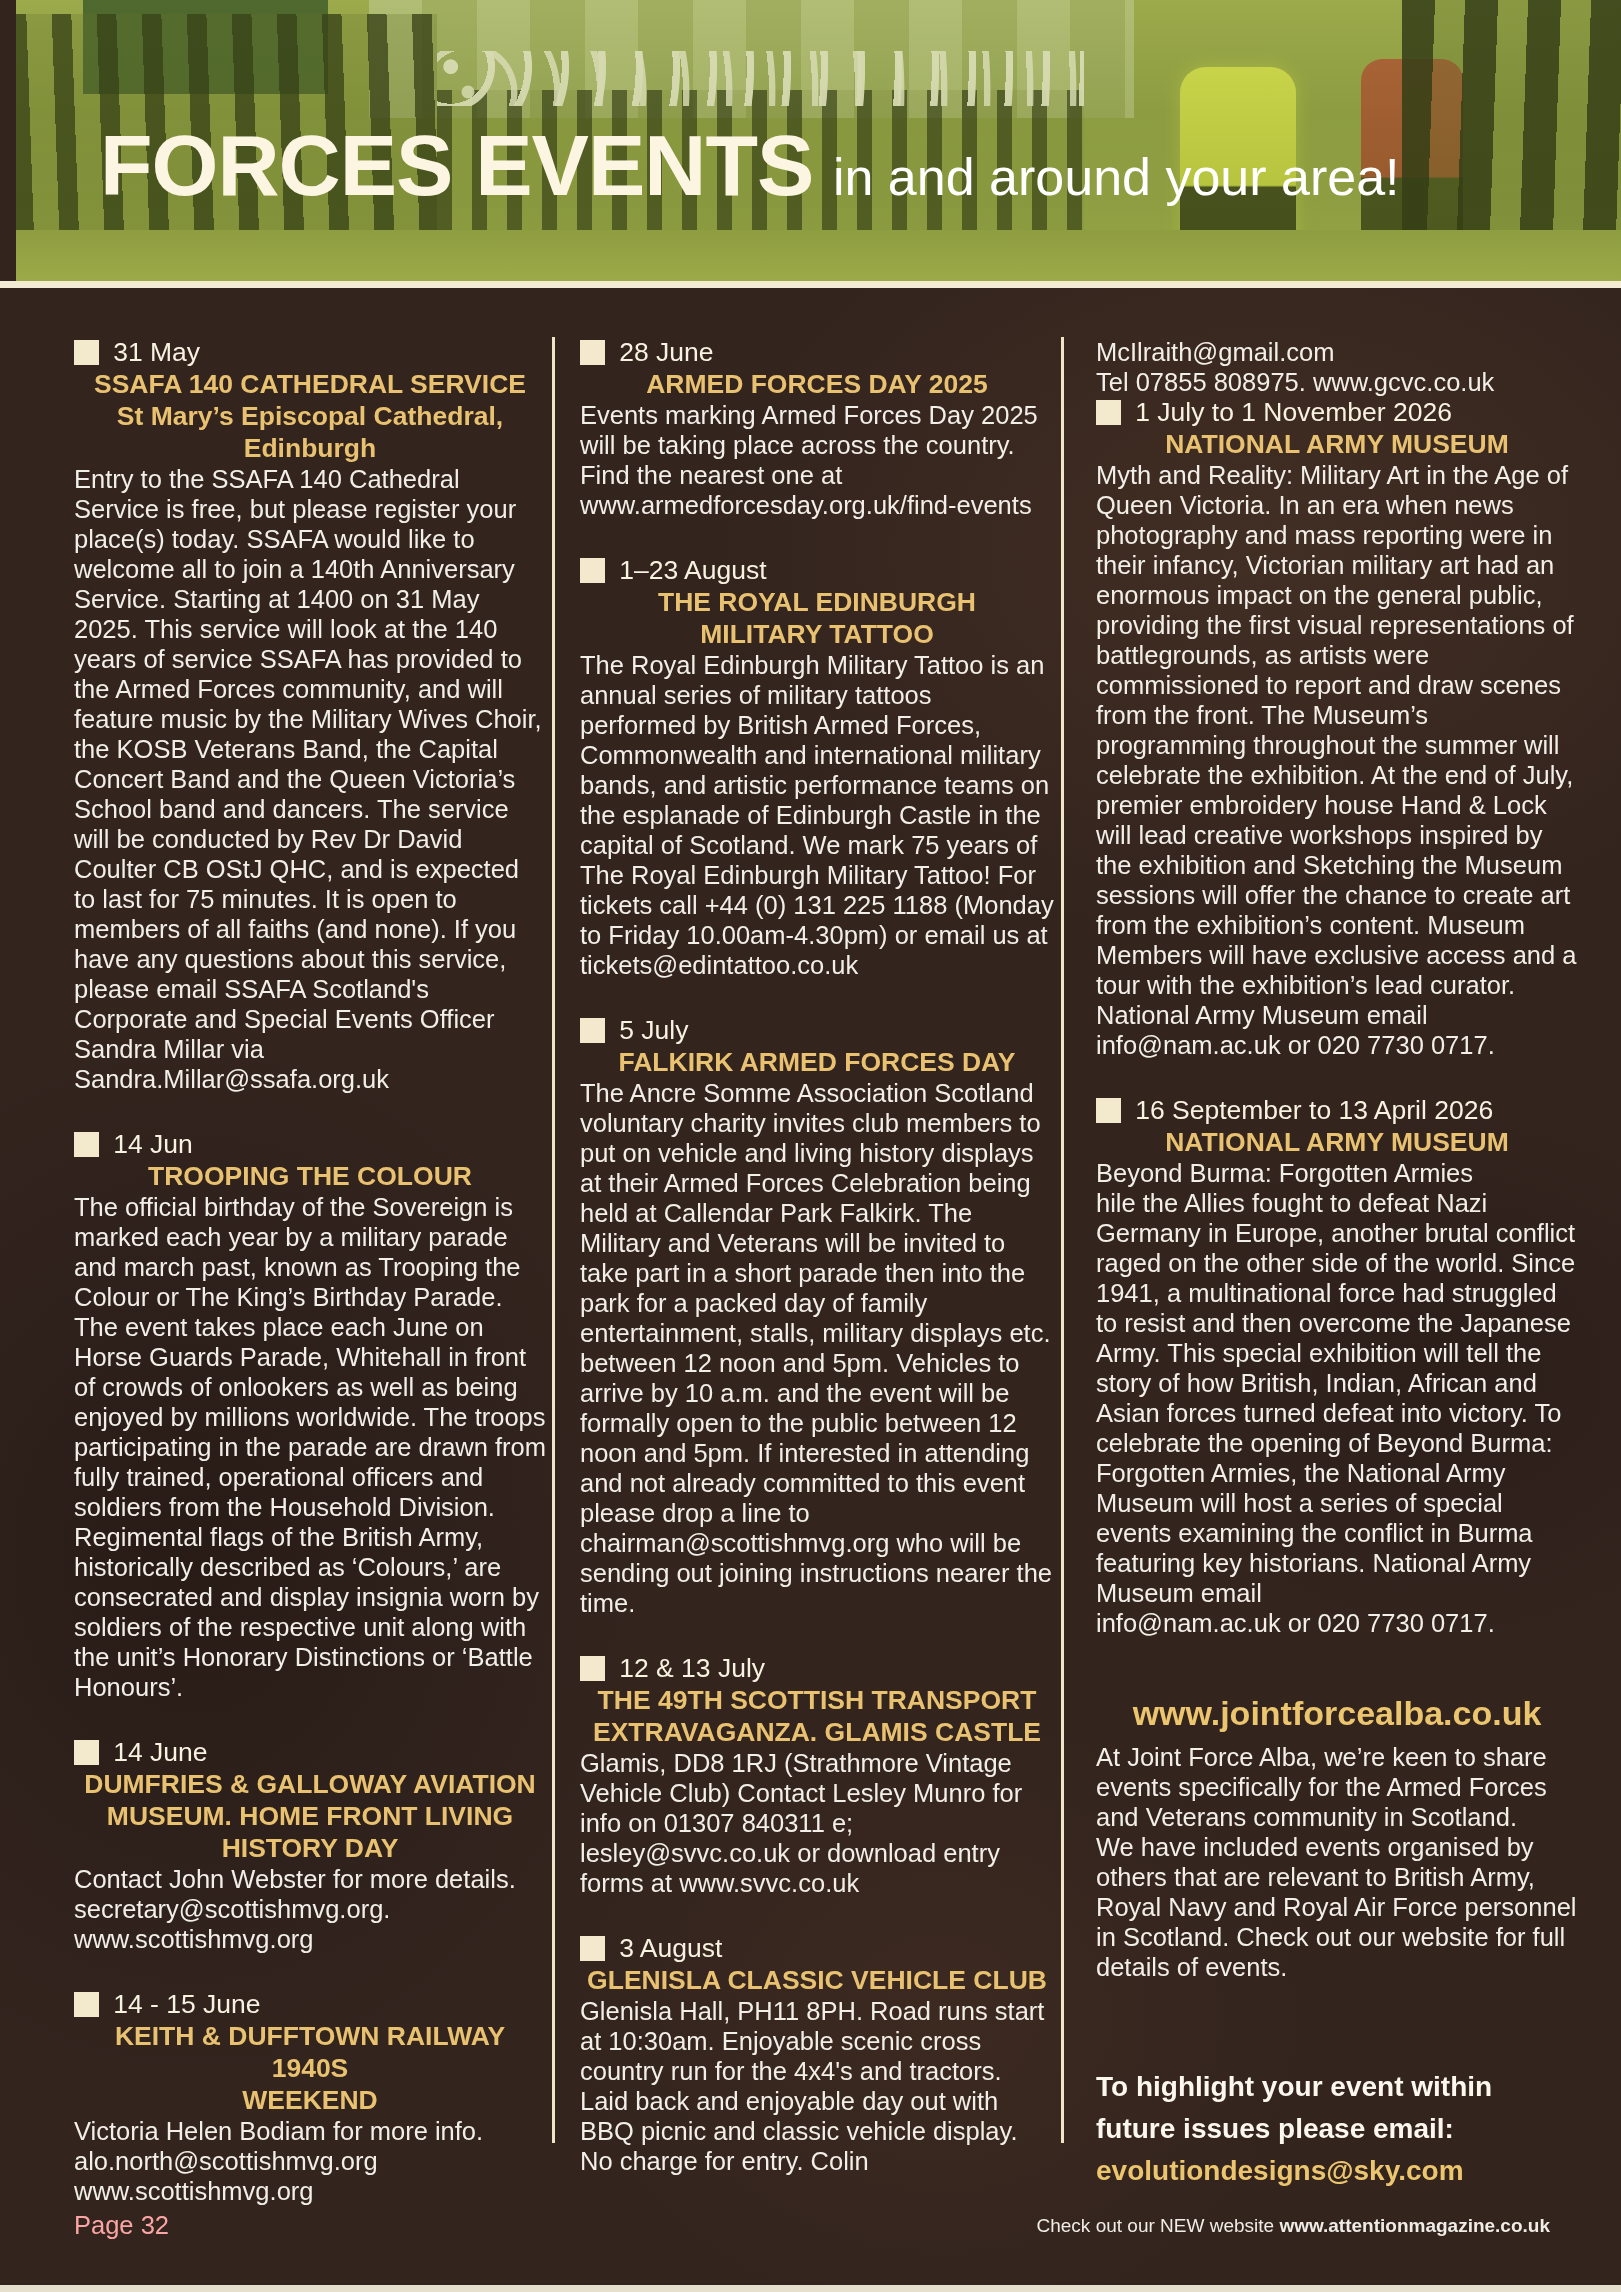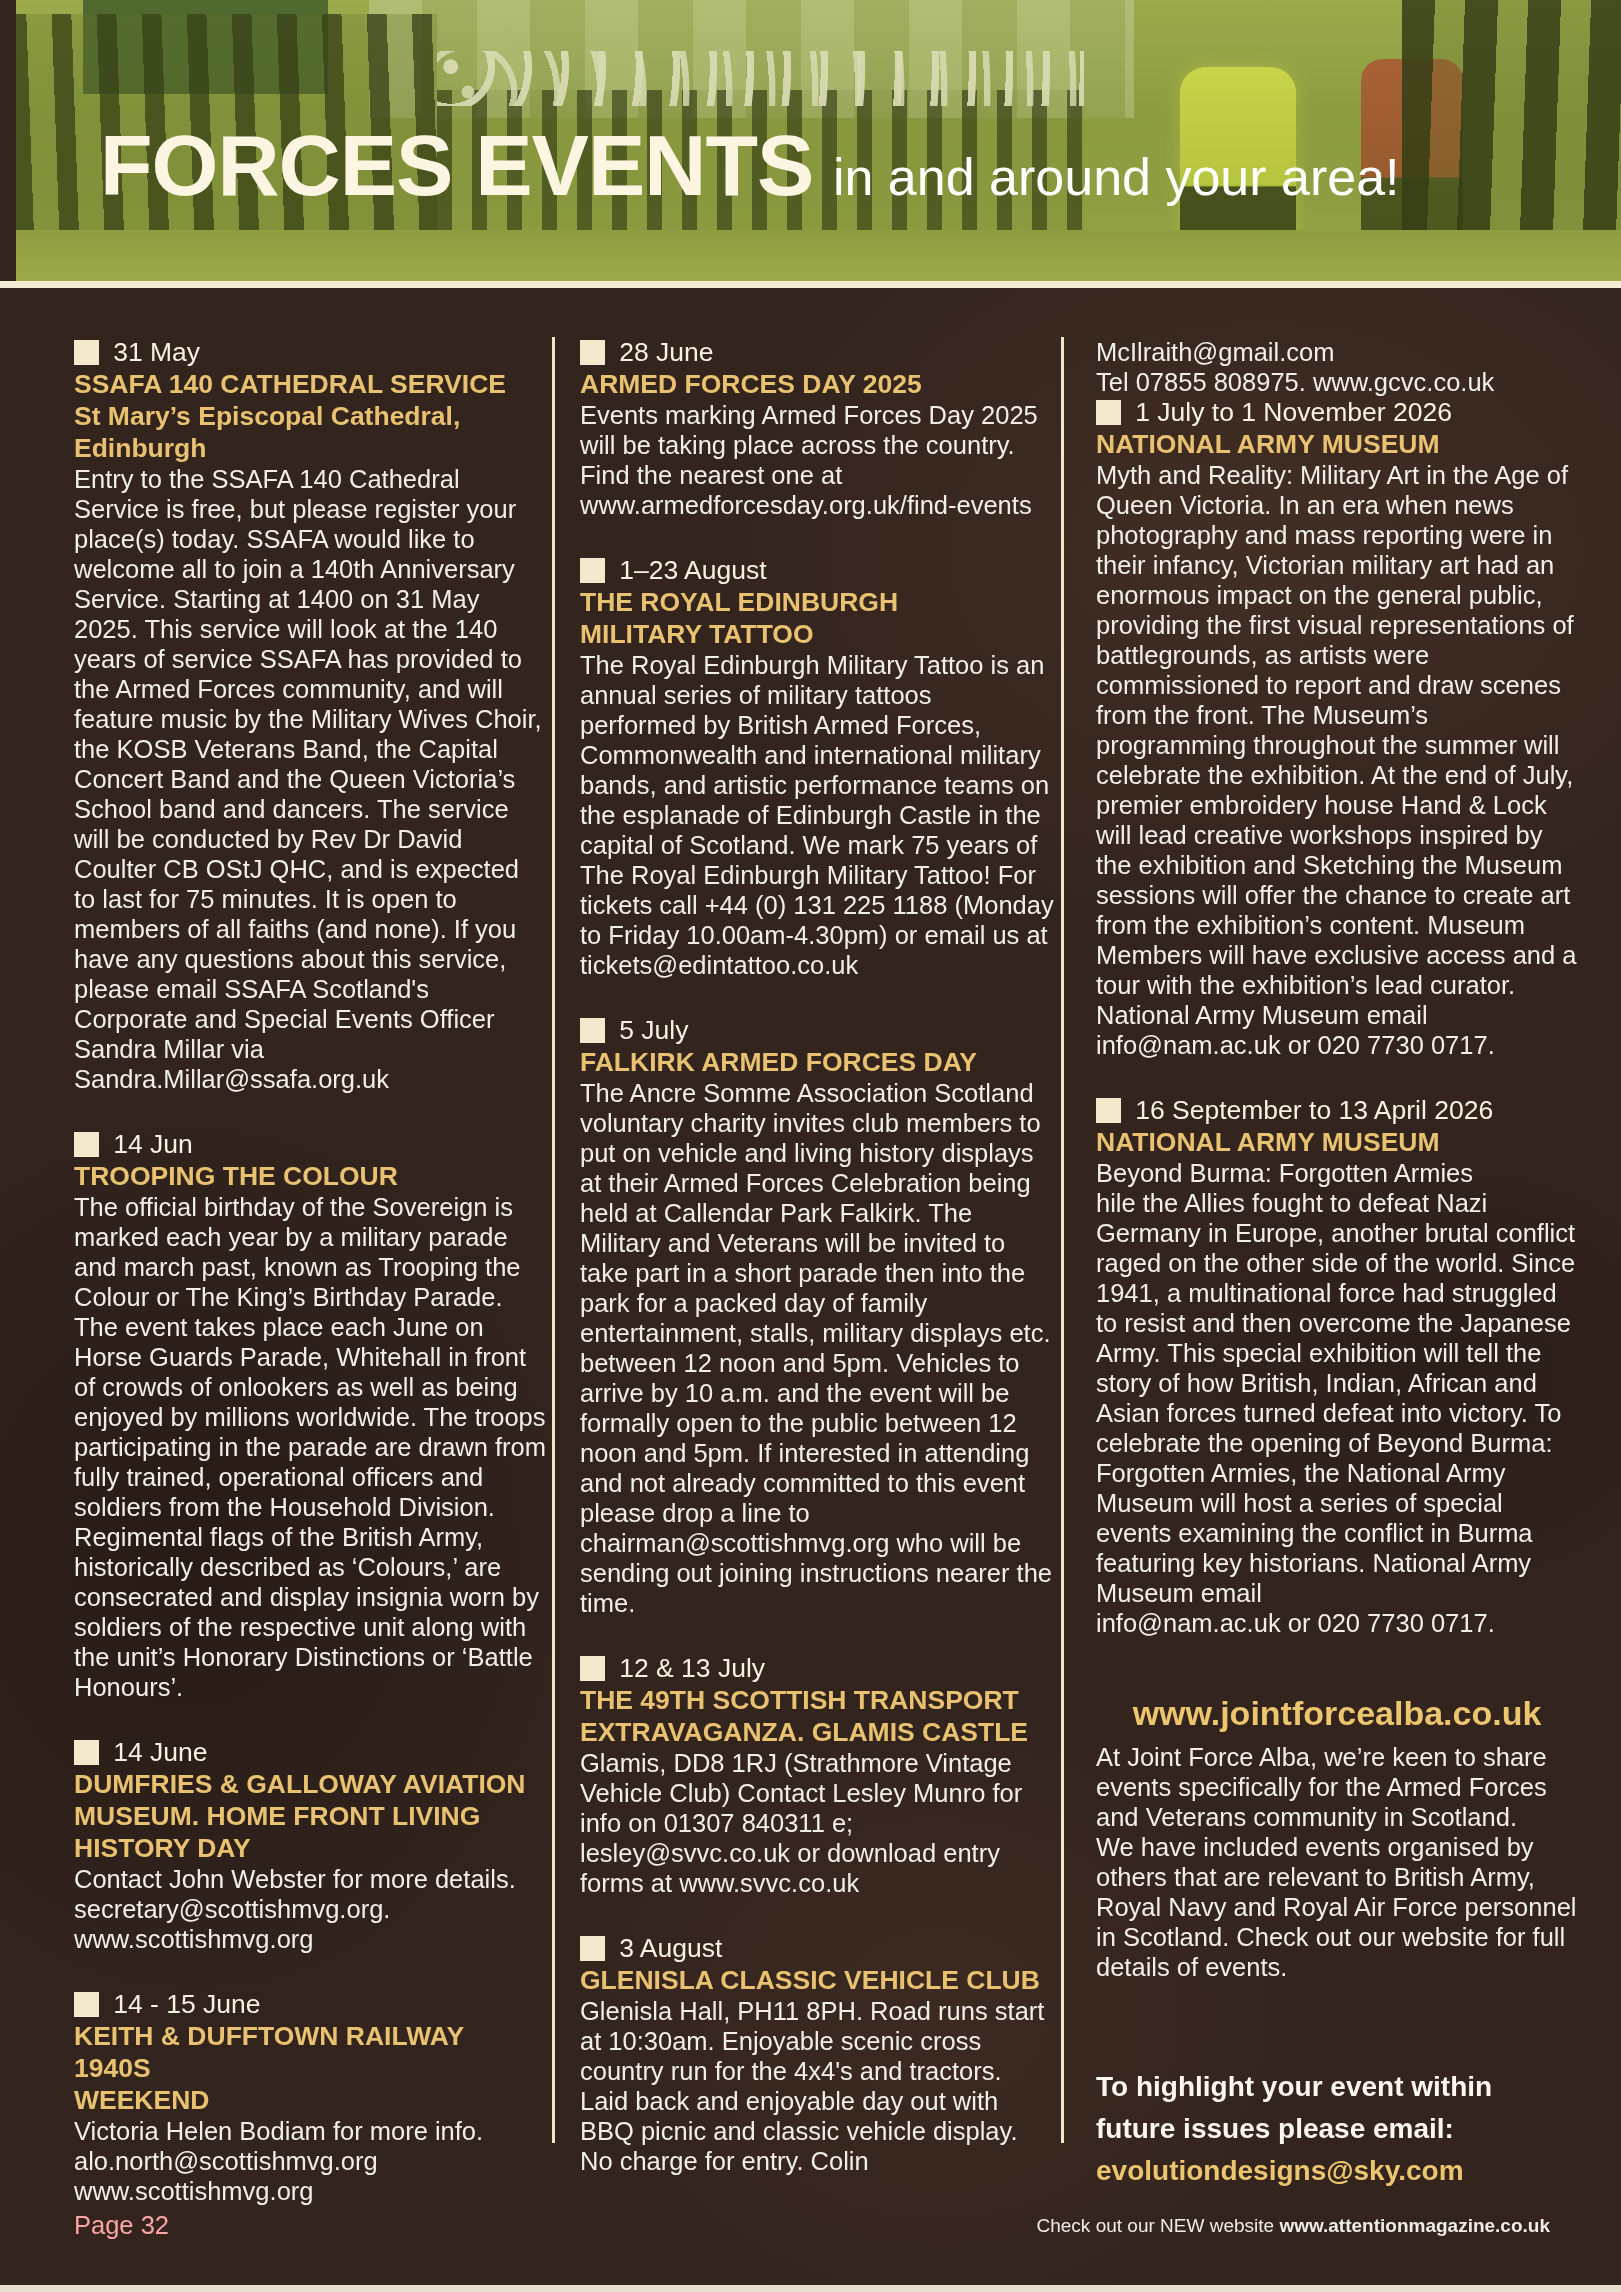--- a/index.html
+++ b/index.html
@@ -52,21 +52,21 @@
   #col-2{left:1096px;width:482px;}
   .vrule{position:absolute;top:337px;width:2.9px;height:1806px;background:#efe5c8;z-index:2;}
   .vrule-1{left:552px;} .vrule-2{left:1061px;}
 
   .block{margin-top:35px;}
   .block:first-child, .block.tight{margin-top:0;}
   .block.gap-lg{margin-top:55px;}
   .block.cta{margin-top:84px;}
   .date-row{display:flex;align-items:center;gap:14.7px;color:#f8f2e0;font-weight:normal;font-size:26.5px;line-height:31px;}
   .bullet{width:24.5px;height:24.5px;background:#f3e9cd;flex:0 0 auto;}
-  .event-title{color:#e9c271;font-weight:bold;font-size:26.5px;line-height:32px;white-space:pre-line;}
+  .event-title{color:#e9c271;font-weight:bold;font-size:26.5px;line-height:32px;white-space:pre-line;text-align:center;}
   .event-body{color:#f2efe8;font-size:25.5px;line-height:30px;white-space:pre-line;}
   .block.continuation .event-body{margin-top:0;}
   .site-heading{color:#ecc56f;font-weight:bold;font-size:34px;line-height:41px;margin-bottom:7.8px;text-align:center;}
   .cta-bold{color:#fcf8ef;font-weight:bold;font-size:28px;line-height:42px;white-space:pre-line;}
   .cta-email{color:#ecc56f;font-weight:bold;font-size:28px;line-height:42px;}
 
   
   .page-num{position:absolute;left:74px;top:2211px;font-size:25.5px;color:#fca5a5;z-index:2;}
   .promo{position:absolute;right:71px;top:2215px;font-size:19px;color:#f0ede6;z-index:2;}
   .promo b{font-weight:bold;}

